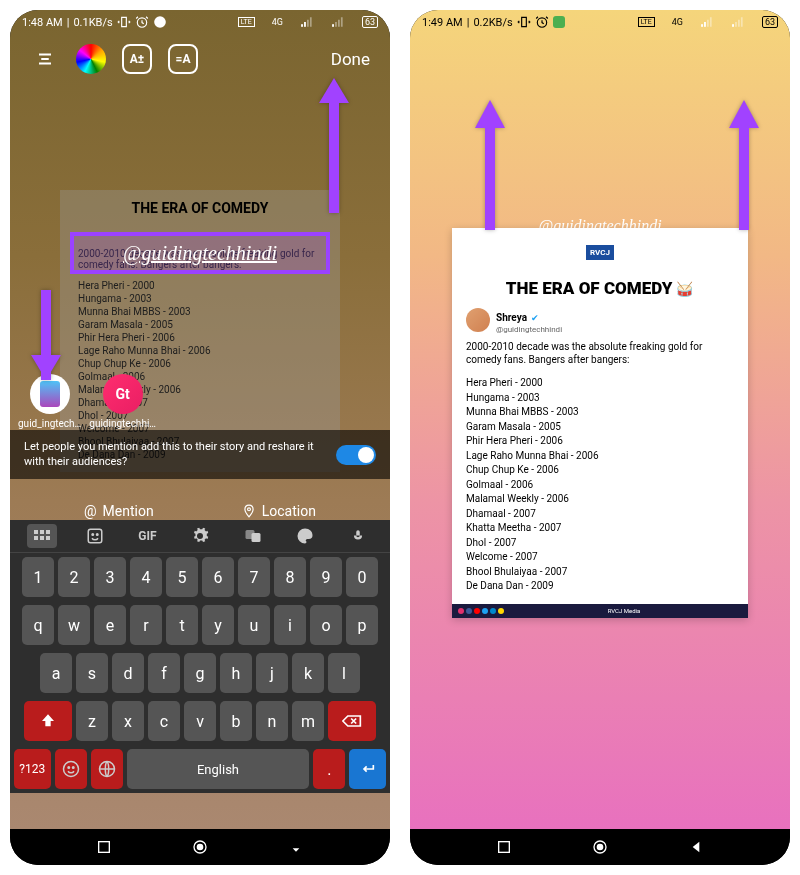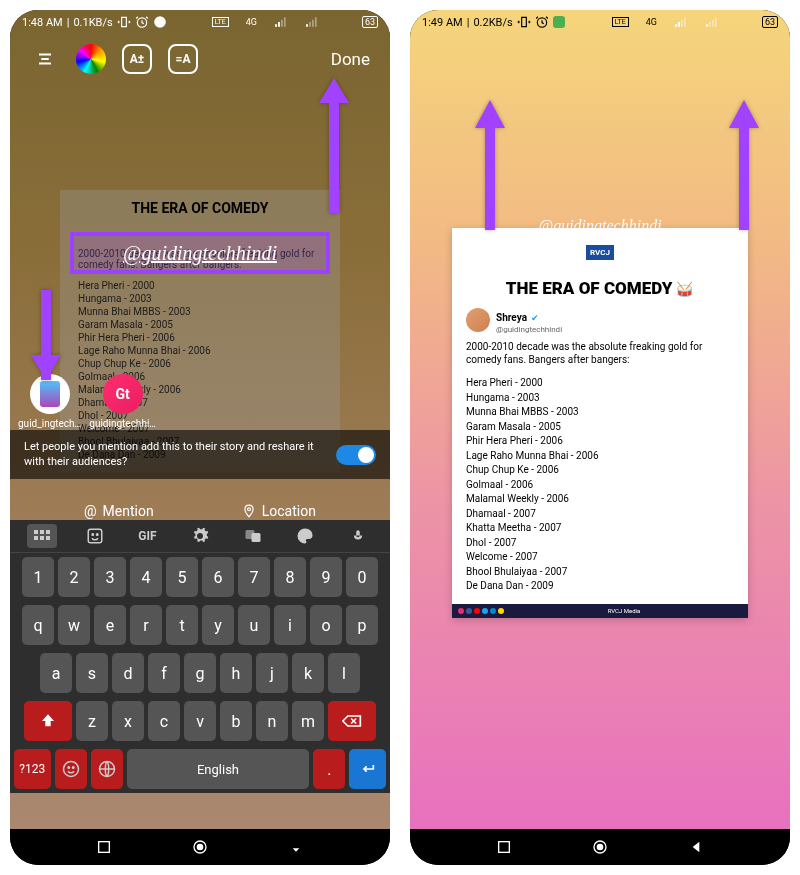--- a/index.html
+++ b/index.html
@@ -4,21 +4,21 @@
   <style>
     * { box-sizing: border-box; margin: 0; padding: 0; }
     body { background: #fff; font-family: -apple-system, Roboto, sans-serif; display: flex; gap: 20px; padding: 10px; }
     .phone { width: 380px; height: 855px; background: #000; border-radius: 28px; overflow: hidden; position: relative; }
     
     
     .status-bar { display: flex; justify-content: space-between; align-items: center; padding: 6px 12px; color: #fff; font-size: 11px; height: 24px; position: relative; z-index: 10; }
     .status-left { display: flex; align-items: center; gap: 4px; }
     .status-right { display: flex; align-items: center; gap: 17px; }
     .status-icon { width: 14px; height: 14px; fill: #fff; }
-    .battery-box { border: 1px solid #fff; padding: 0 2px; font-size: 9px; border-radius: 2px; margin-left: 26px; }
+    .battery-box { border: 1px solid #fff; padding: 0 2px; font-size: 9px; border-radius: 2px; }
     
     
     .nav-bar { position: absolute; bottom: 0; left: 0; right: 0; height: 36px; background: #000; display: flex; justify-content: center; align-items: center; gap: 80px; z-index: 20; }
     .nav-btn { width: 16px; height: 16px; }
     
     
     .story-bg { position: absolute; top: 0; left: 0; right: 0; bottom: 36px; background: linear-gradient(180deg, #7a6530 0%, #8a6e3a 30%, #9d7b55 60%, #aa8870 100%); overflow: hidden; }
     
     .toolbar { position: absolute; top: 34px; left: 0; right: 0; display: flex; justify-content: space-between; align-items: center; padding: 0 20px; z-index: 15; }
     .tool-group { display: flex; gap: 16px; align-items: center; }

